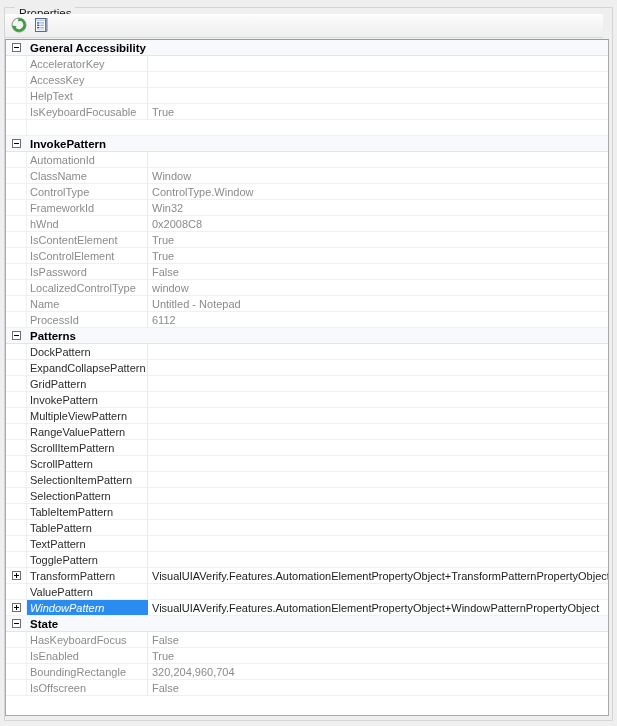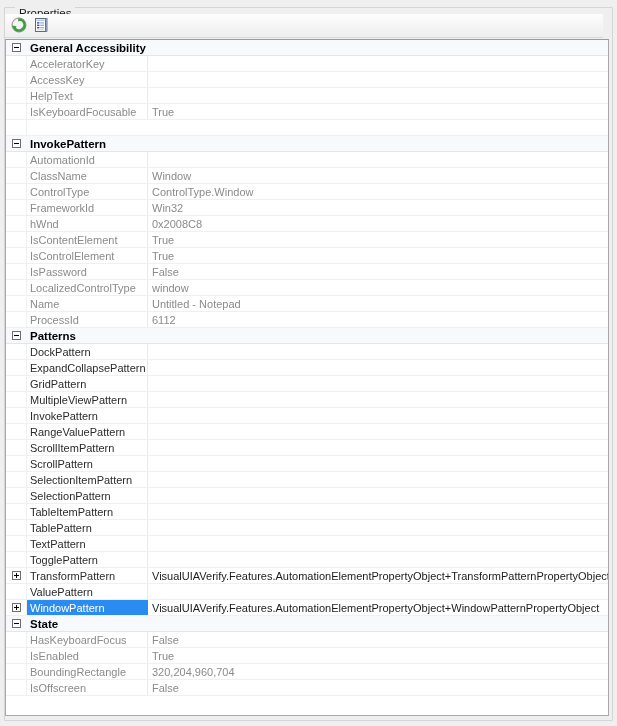--- a/index.html
+++ b/index.html
@@ -185,20 +185,21 @@
     font-size: 11px;
   }
   .txt-val-dark {
     color: #1c1c1c;
     font-size: 11px;
   }
 
   .row.selected > .namecell {
     background: #2a8cf0;
     border-right: 1px solid #2a8cf0;
+    font-style: italic;
   }
   .row.selected > .namecell .txt-dark,
   .row.selected > .namecell .txt-dim {
     color: #ffffff;
   }
   .row.group > .namecell { border-right-color: #f7f9fc; }
 
   
   .row.group > .namecell {
     width: auto;
@@ -483,32 +484,32 @@
         </div>
         <div class="valuecell">
           <span class="txt-val-dark"></span>
         </div>
       </div>
       <div class="row">
         <div class="gutter">
           <div class="expander plus hidden"></div>
         </div>
         <div class="namecell">
+          <span class="txt-dark">InvokePattern</span>
+        </div>
+        <div class="valuecell">
+          <span class="txt-val-dark"></span>
+        </div>
+      </div>
+      <div class="row">
+        <div class="gutter">
+          <div class="expander plus hidden"></div>
+        </div>
+        <div class="namecell">
           <span class="txt-dark">MultipleViewPattern</span>
-        </div>
-        <div class="valuecell">
-          <span class="txt-val-dark"></span>
-        </div>
-      </div>
-      <div class="row">
-        <div class="gutter">
-          <div class="expander plus hidden"></div>
-        </div>
-        <div class="namecell">
-          <span class="txt-dark">InvokePattern</span>
         </div>
         <div class="valuecell">
           <span class="txt-val-dark"></span>
         </div>
       </div>
       <div class="row">
         <div class="gutter">
           <div class="expander plus hidden"></div>
         </div>
         <div class="namecell">

